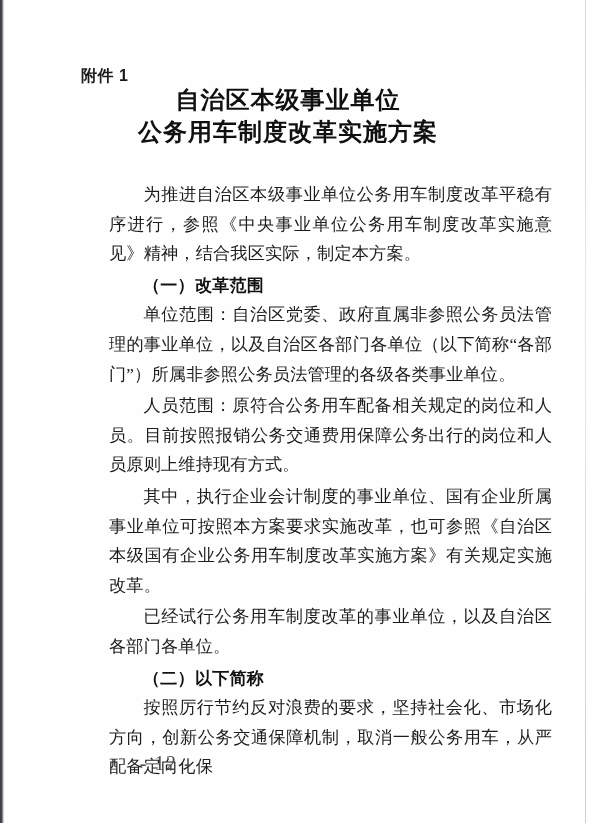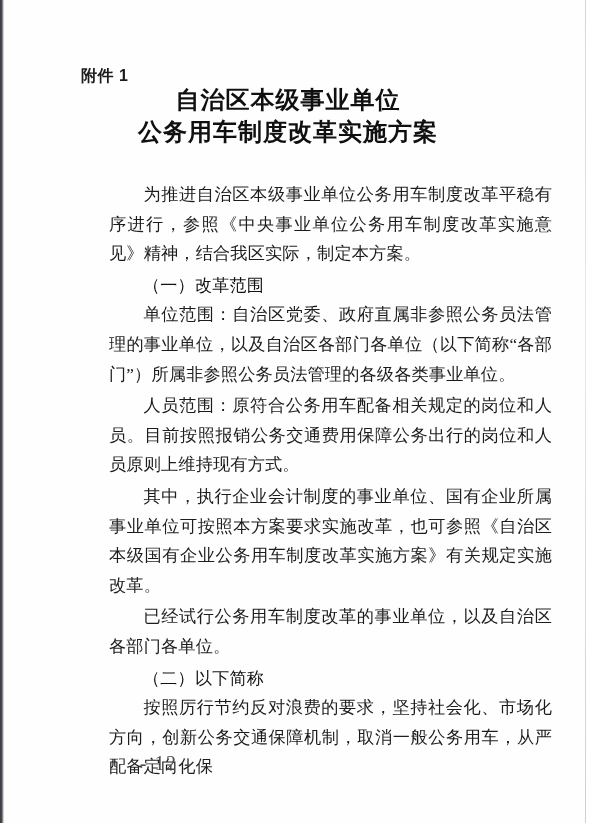--- a/index.html
+++ b/index.html
@@ -109,21 +109,21 @@
     line-height: 29.6px;
     color: #111111;
     text-indent: 2em;
     letter-spacing: 0.3px;
   }
 
   h3.heading-2 {
     margin: 0;
     font-family: "Liberation Serif", "DejaVu Serif", serif;
     font-size: 17px;
-    font-weight: 400;
+    font-weight: 700;
     line-height: 29.6px;
     color: #111111;
     text-indent: 2em;
     letter-spacing: 0.3px;
   }
 
   
   .page-number {
     position: absolute;
     left: 81px;

